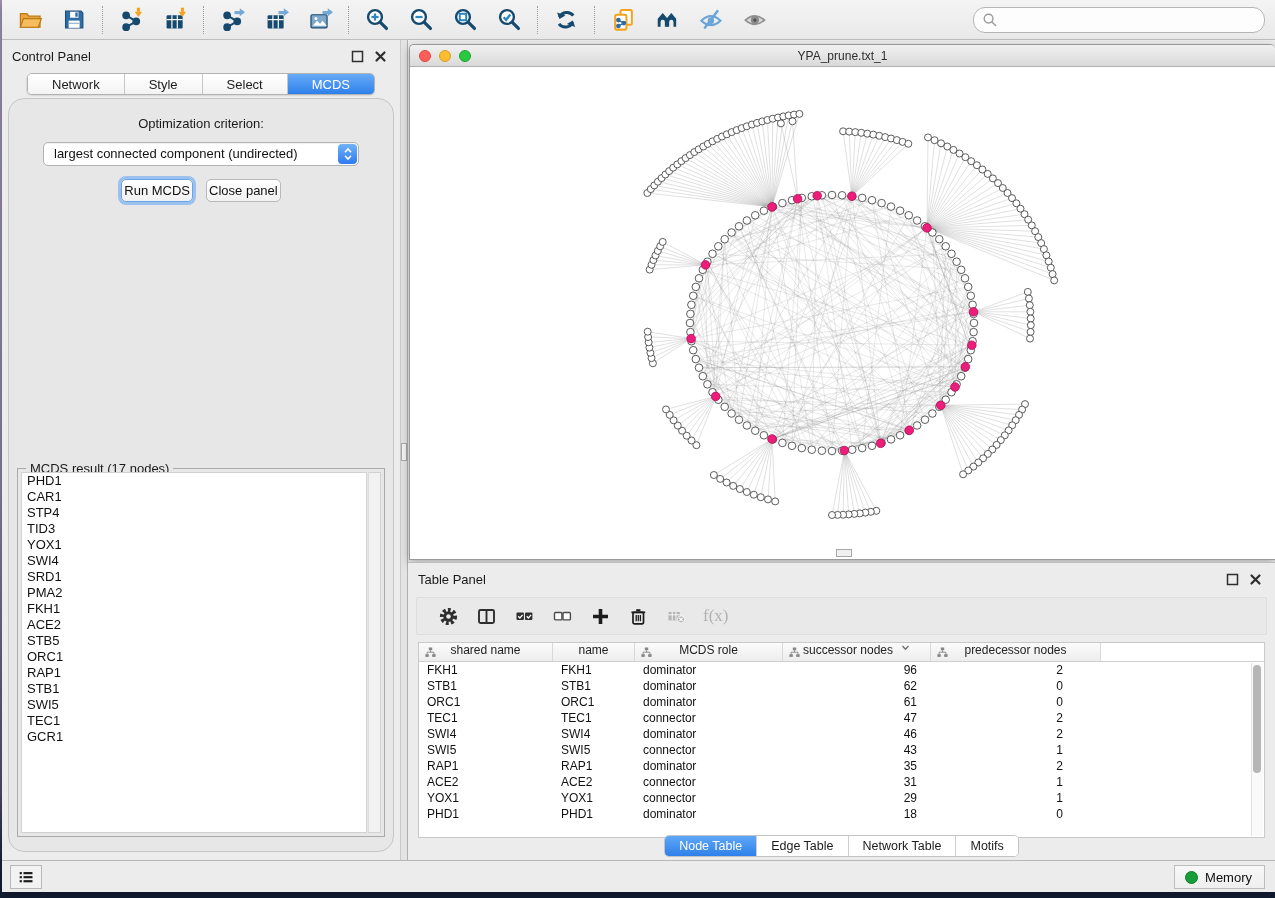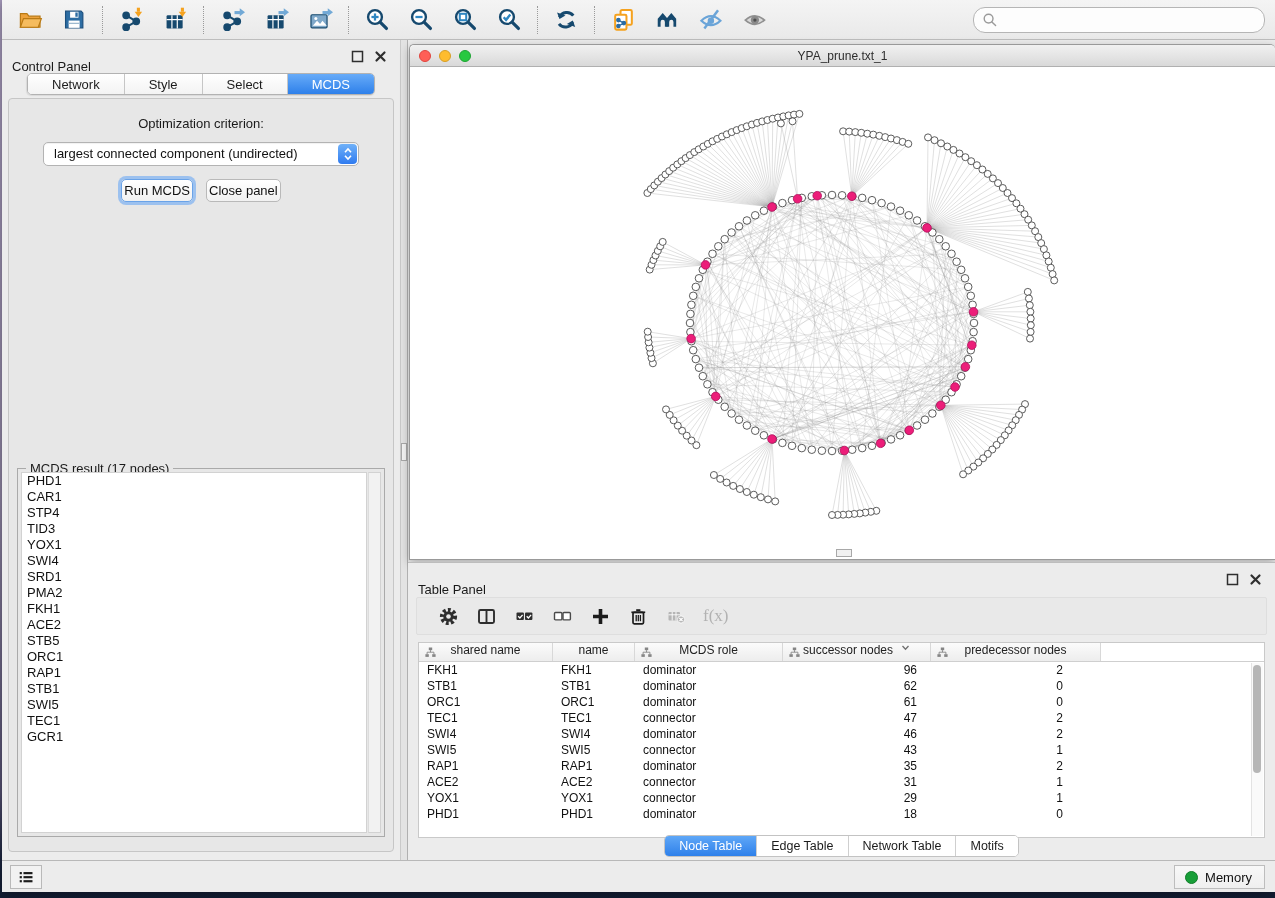--- a/index.html
+++ b/index.html
@@ -15,31 +15,31 @@
   .search-wrap { position:absolute; right:10px; top:7px; width:292px; height:26px; background:#fdfdfd; border:1px solid #b5b5b5; border-radius:12px; display:flex; align-items:center; padding-left:8px; }
   .search-wrap svg { width:16px; height:16px; }
   .search-wrap input { border:none; outline:none; background:transparent; flex:1; height:22px; font-size:13px; padding-left:6px; font-family:"Liberation Sans",sans-serif; }
 
   
   .main { position:absolute; top:40px; bottom:32px; left:0; right:0; }
 
   
   .control-panel { position:absolute; left:0; top:0; bottom:0; width:398px; background:#ececec; }
   .panel-titlebar { position:relative; height:30px; }
-  .panel-title { position:absolute; left:10px; top:19px; font-size:13px; color:#1a1a1a; }
+  .panel-title { position:absolute; left:10px; top:9px; font-size:13px; color:#1a1a1a; }
   .float-btn { position:absolute; right:36px; top:9px; width:13px; height:13px; }
   .close-btn { position:absolute; right:13px; top:9px; width:13px; height:13px; }
   .float-btn svg, .close-btn svg { width:13px; height:13px; }
 
   .seg-tabs { position:absolute; top:33px; left:50%; transform:translateX(-50%); display:flex; height:22px; border:1px solid #b2b2b2; border-radius:5px; overflow:hidden; background:#fcfcfc; box-shadow:0 1px 1px rgba(0,0,0,.08); }
   .seg { padding:0 24px; line-height:21px; font-size:13px; color:#1c1c1c; border-right:1px solid #c6c6c6; background:linear-gradient(#ffffff,#f3f3f3); }
   .seg:last-child { border-right:none; }
   .seg.selected { background:linear-gradient(#67abf8,#2e80ea); color:#fff; }
 
-  .cp-content { position:absolute; left:6px; right:6px; top:58px; bottom:8px; background:#e7e7e7; border:1px solid #c6c6c6; border-radius:4px; }
+  .cp-content { position:absolute; left:6px; right:6px; top:58px; bottom:8px; background:#e7e7e7; border:1px solid #c6c6c6; border-radius:16px; }
   .opt-label { margin-top:17px; text-align:center; font-size:13px; color:#1a1a1a; }
   .dropdown { margin:11px auto 0; width:316px; height:24px; background:#fff; border:1px solid #b3b3b3; border-radius:5px; position:relative; font-size:13px; line-height:22px; padding-left:10px; color:#111; box-shadow:inset 0 1px 1px rgba(0,0,0,.06); }
   .dd-spin { position:absolute; right:1px; top:1px; bottom:1px; width:19px; border-radius:4px; background:linear-gradient(#70b1f8,#2f7bf0); display:flex; align-items:center; justify-content:center; }
   .btn-row { margin-top:13px; display:flex; justify-content:center; gap:13px; }
   .mac-btn { height:23px; padding:0 2px; background:linear-gradient(#ffffff,#f1f1f1); border:1px solid #b9b9b9; border-radius:5px; font-size:13px; color:#111; font-family:"Liberation Sans",sans-serif; }
   .mac-btn.focus { box-shadow:0 0 0 3px rgba(106,168,245,.6); border-color:#6aa3e8; }
 
   .group-box { position:absolute; left:8px; right:8px; top:369px; bottom:14px; border:1px solid #aaa; }
   .group-legend { position:absolute; top:-8px; left:8px; background:#e7e7e7; padding:0 4px; font-size:13px; color:#1a1a1a; }
   .mcds-list { position:absolute; left:3px; right:17px; top:3px; bottom:3px; background:#fff; border:1px solid #d2d2d2; overflow:hidden; }

